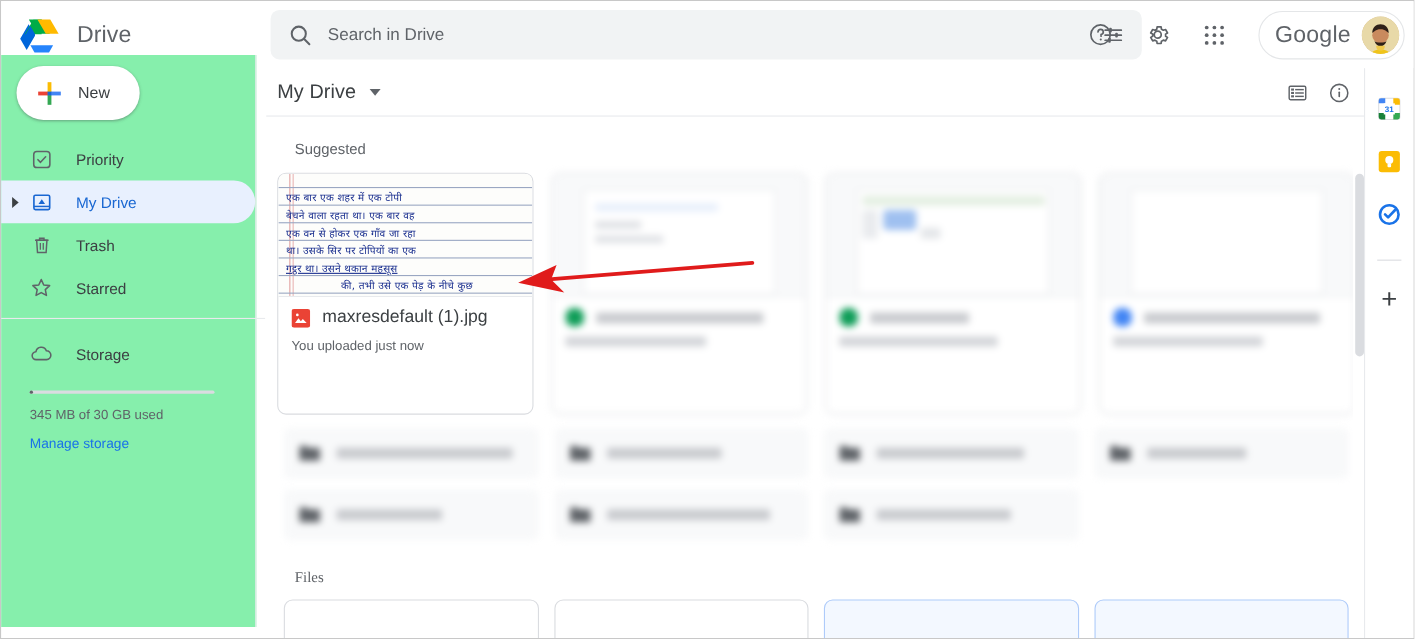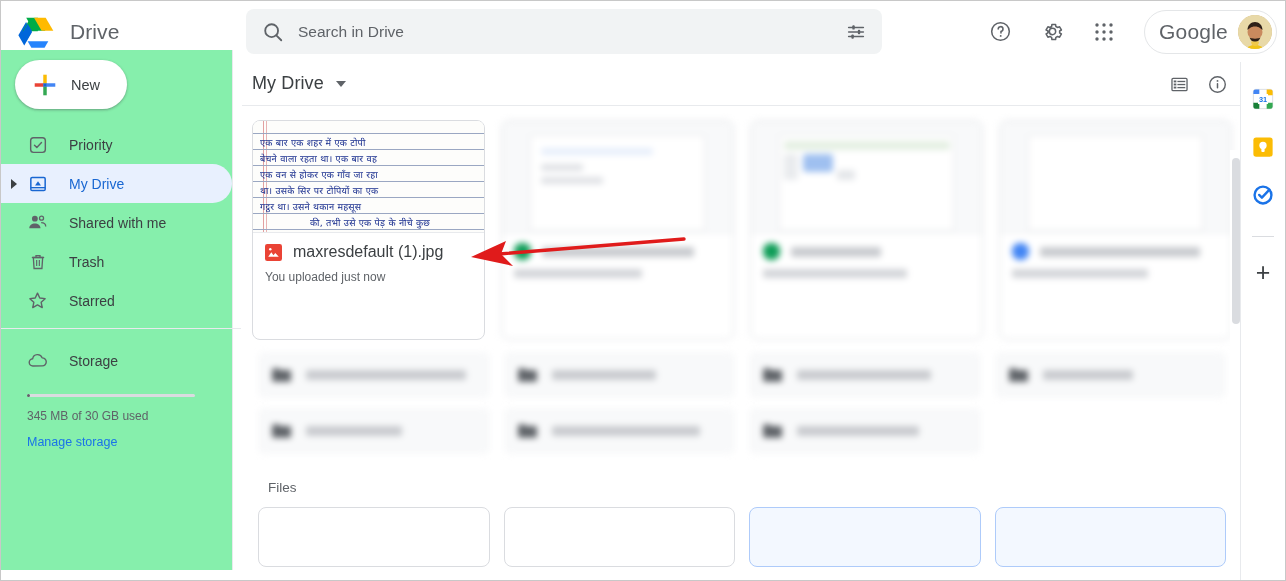--- a/index.html
+++ b/index.html
@@ -31,21 +31,21 @@
     margin-left: 17px; width: 200px;
   }
   .drive-logo { width: 40px; height: 36px; flex: none; }
   .brand-name {
     font-size: 21px; color: #5f6368; margin-left: 12px;
     letter-spacing: .1px; font-weight: 400;
   }
 
   .searchwrap {
     position: absolute; left: 245px; top: 8px;
-    width: 636px; height: 45px;
+    width: 792px; height: 45px;
     background: #f1f3f4;
     border-radius: 8px;
     display: flex; align-items: center;
   }
   .search-icon { margin-left: 16px; width: 22px; height: 22px; flex: none; }
   .search-input {
     border: none; outline: none; background: transparent;
     flex: 1; height: 100%;
     font-size: 15.5px; color: #3c4043;
     margin-left: 14px;
@@ -426,31 +426,20 @@
         <span class="nav-ico">
           <svg width="20" height="20" viewBox="0 0 24 24">
             <rect x="3.4" y="4.2" width="17.2" height="15.6" rx="1.6" fill="none" stroke="#1967d2" stroke-width="1.8"></rect>
             <path d="M12 8.6l3.6 5.2H8.4z" fill="#1967d2"></path>
             <rect x="3.4" y="15.6" width="17.2" height="1.6" fill="#1967d2"></rect>
           </svg>
         </span>
         <span class="nav-label">My Drive</span>
       </div>
 
-      <div class="navitem">
-        <span class="nav-ico">
-          <svg width="21" height="21" viewBox="0 0 24 24" fill="#5f6368">
-            <circle cx="9" cy="7.6" r="3.3"></circle>
-            <path d="M2.6 18.6c0-3.4 2.9-5.4 6.4-5.4s6.4 2 6.4 5.4z"></path>
-            <circle cx="16.6" cy="7" r="2.3" fill="none" stroke="#5f6368" stroke-width="1.5"></circle>
-            <path d="M16.2 12.2c2.8 0 5.2 1.6 5.2 4.4" fill="none" stroke="#5f6368" stroke-width="1.5"></path>
-          </svg>
-        </span>
-        <span class="nav-label">Shared with me</span>
-      </div>
 
 
       <div class="navitem">
         <span class="nav-ico">
           <svg width="20" height="20" viewBox="0 0 24 24">
             <path d="M6.4 6.6h11.2l-.9 13.2H7.3z" fill="none" stroke="#5f6368" stroke-width="1.6"></path>
             <line x1="4.6" y1="6.6" x2="19.4" y2="6.6" stroke="#5f6368" stroke-width="1.6"></line>
             <path d="M9.6 6.4V4.4h4.8v2" fill="none" stroke="#5f6368" stroke-width="1.6"></path>
             <line x1="10.4" y1="9.6" x2="10.4" y2="16.8" stroke="#5f6368" stroke-width="1.4"></line>
             <line x1="13.6" y1="9.6" x2="13.6" y2="16.8" stroke="#5f6368" stroke-width="1.4"></line>
@@ -511,40 +500,41 @@
             <circle cx="12" cy="12" r="8.9" fill="none" stroke="#5f6368" stroke-width="1.6"></circle>
             <circle cx="12" cy="7.9" r="1.05" fill="#5f6368"></circle>
             <rect x="11.15" y="10.4" width="1.7" height="6.1" rx=".8" fill="#5f6368"></rect>
           </svg>
         </div>
       </div>
     </div>
 
     <div class="scroll-area">
 
+      <div class="section-title">Suggested</div>
 
       <div class="sugg-row">
 
         <div class="card">
           <div class="card-thumb">
             <div class="hw">
               <i class="hw-margin" style="left:10px;background:#e2a0a0;"></i>
               <i class="hw-margin" style="left:13px;background:#e8b4b4;"></i>
               <i class="hw-rule" style="top:12px;"></i>
               <i class="hw-rule" style="top:28px;"></i>
               <i class="hw-rule" style="top:44px;"></i>
               <i class="hw-rule" style="top:60px;"></i>
               <i class="hw-rule" style="top:76px;"></i>
               <i class="hw-rule" style="top:92px;"></i>
               <i class="hw-rule" style="top:108px;"></i>
               <div class="hw-text" style="top:15px;">एक बार एक शहर में एक टोपी</div>
               <div class="hw-text" style="top:31px;">बेचने वाला रहता था। एक बार वह</div>
               <div class="hw-text" style="top:47px;">एक वन से होकर एक गाँव जा रहा</div>
               <div class="hw-text" style="top:63px;">था। उसके सिर पर टोपियों का एक</div>
-              <div class="hw-text" style="top:79px;">गट्ठर था। उसने थकान महसूस</div>
+              <div class="hw-text" style="top:79px;text-decoration:underline;">गट्ठर था। उसने थकान महसूस</div>
               <div class="hw-text" style="top:95px;text-align:center;">की, तभी उसे एक पेड़ के नीचे कुछ</div>
             </div>
           </div>
           <div class="card-meta">
             <div class="card-name-row">
               <svg class="file-ico" viewBox="0 0 18 18">
                 <rect width="18" height="18" rx="2.4" fill="#ea4335"></rect>
                 <path d="M3.4 13.4l3.3-4.6 2.3 3 1.9-2.3 3.7 3.9z" fill="#fff"></path>
                 <circle cx="5.6" cy="5.6" r="1.3" fill="#fff"></circle>
               </svg>
@@ -651,21 +641,21 @@
         </div>
         <div class="folder-chip blurred">
           <svg class="folder-ico" viewBox="0 0 20 16">
               <path d="M0 2.4A1.6 1.6 0 0 1 1.6.8h5.2l2 2h9.6A1.6 1.6 0 0 1 20 4.4v9.2a1.6 1.6 0 0 1-1.6 1.6H1.6A1.6 1.6 0 0 1 0 13.6z" fill="#5f6368"></path>
             </svg>
           <span class="folder-name" style="background:#c9cbcf;height:10px;width:122px;border-radius:2px;"></span>
         </div>
         <div style="height:46px;"></div>
       </div>
 
-      <div class="section-title" style="margin:26px 0 0 26px;">Files</div>
+      <div class="section-title" style="margin:26px 0 0 26px;font-family:Liberation Serif, serif;">Files</div>
       <div class="files-grid">
         <div class="file-card"></div>
         <div class="file-card"></div>
         <div class="file-card sel"></div>
         <div class="file-card sel"></div>
       </div>
 
       <div class="vscroll">
         <div class="vscroll-thumb"></div>
       </div>

